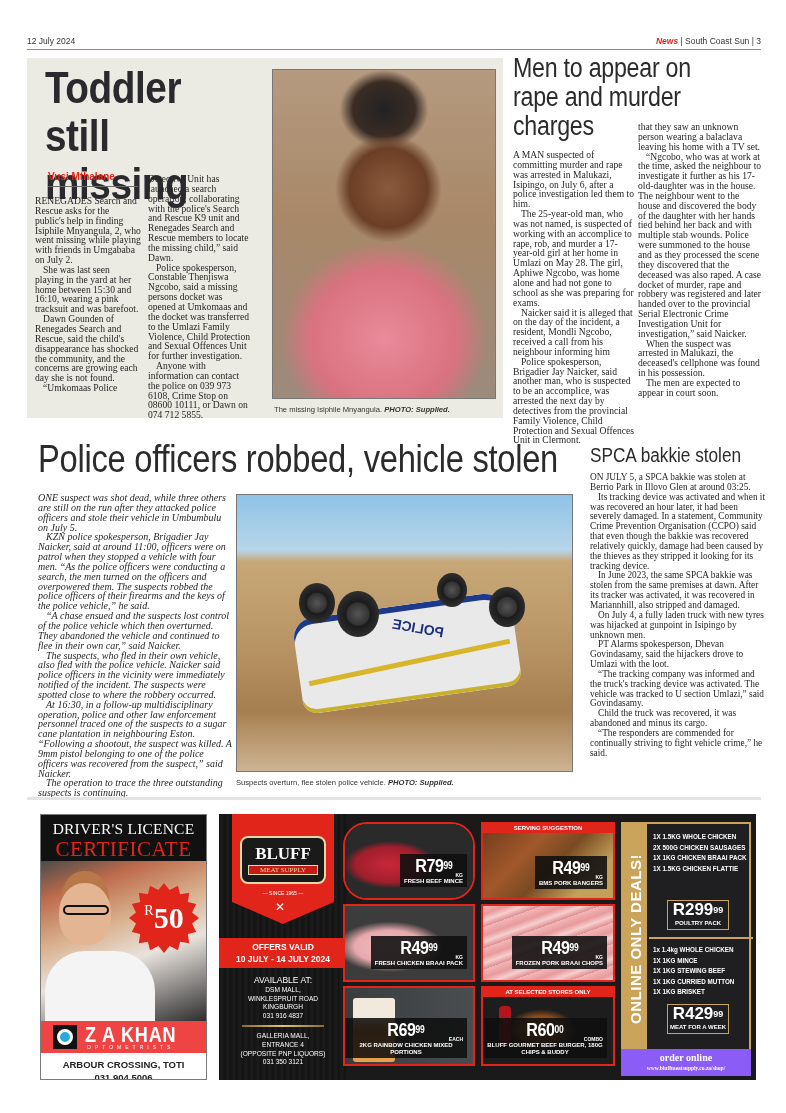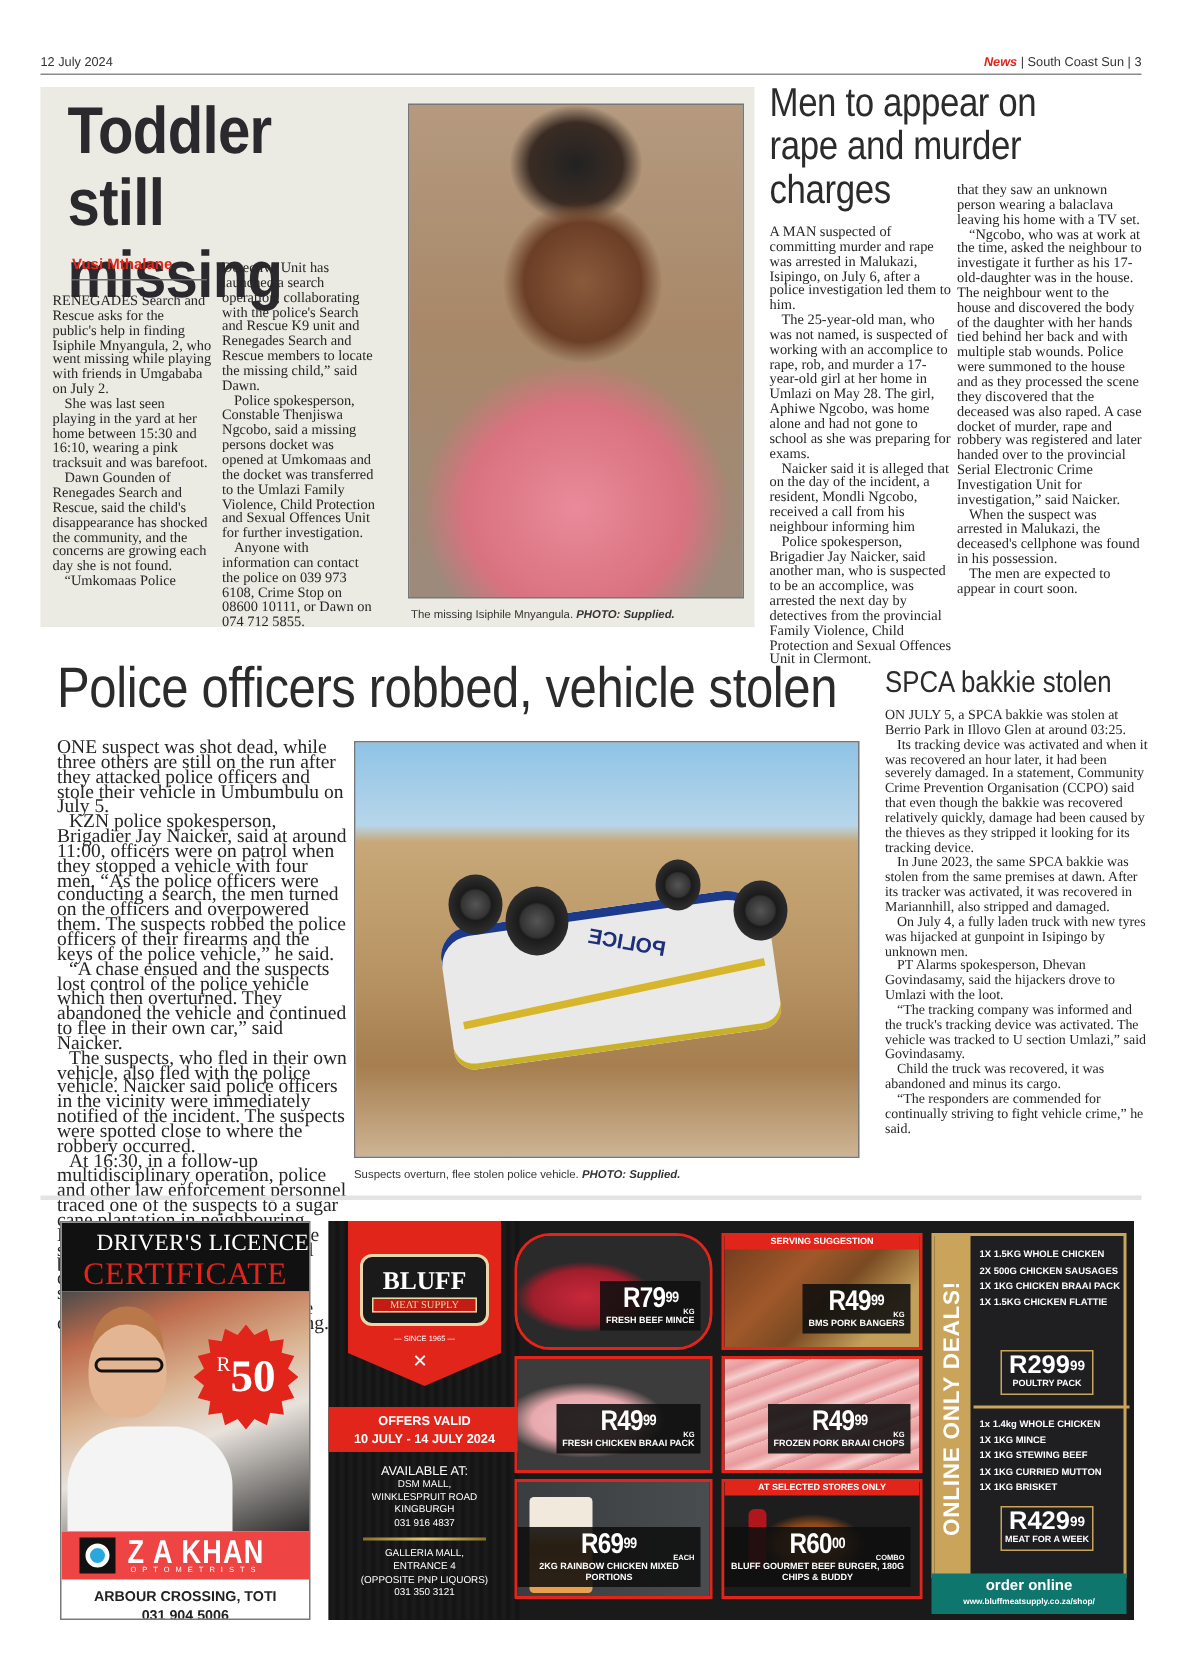--- a/index.html
+++ b/index.html
@@ -29,39 +29,39 @@
   .caption i { font-weight: bold; text-align: right; }
   .toddler-caption { left: 247px; top: 347px; }
 
   
   .men-title { position: absolute; left: 513px; top: 54px; width: 260px; font-family: "Liberation Sans", sans-serif; font-size: 27px; line-height: 29px; color: #2b2b2b; transform: scaleX(0.86); transform-origin: left top; letter-spacing: -0.3px; }
   .men-col1 { left: 513px; top: 122px; width: 122px; margin-top: 28px; }
   .men-col2 { left: 638px; top: 122px; width: 124px; }
 
   
   .police-title { position: absolute; left: 38px; top: 437px; width: 560px; font-family: "Liberation Sans", sans-serif; font-size: 38px; line-height: 44px; color: #2b2b2b; transform: scaleX(0.86); transform-origin: left top; letter-spacing: -0.3px; white-space: nowrap; }
-  .police-col { left: 38px; top: 493px; width: 195px; font-size: 13px; }
+  .police-col { left: 38px; top: 493px; width: 195px; font-size: 10px; font-style: italic; }
   .car-photo { position: absolute; left: 236px; top: 494px; width: 337px; height: 278px; border: 1px solid #777;
     background: linear-gradient(180deg, #8fc3e6 0%, #b7d6ea 20%, #c8a878 24%, #b89464 55%, #a67e4f 78%, #cdb494 100%); overflow: hidden; }
   .car-body { position: absolute; left: 60px; top: 110px; width: 220px; height: 95px; background: #e9e9ea; border-radius: 20px 30px 14px 14px; transform: rotate(-8deg); box-shadow: 0 6px 0 #1d3a8a inset, 0 -4px 0 #c9b02b inset; }
   .car-stripe { position: absolute; left: 70px; top: 165px; width: 205px; height: 5px; background: #d7b62b; transform: rotate(-12deg); }
   .car-text { position: absolute; left: 155px; top: 125px; font-family: "Liberation Sans", sans-serif; font-weight: bold; font-size: 14px; color: #1d2f7a; transform: rotate(180deg) scaleY(-1) rotate(-10deg); }
   .wheel { position: absolute; width: 36px; height: 40px; border-radius: 50%; background: radial-gradient(circle, #555 0%, #333 35%, #1b1b1b 40%, #2d2d2d 70%, #111 100%); }
   .car-caption { left: 236px; top: 778px; }
 
   
   .spca-title { position: absolute; left: 590px; top: 443px; width: 200px; font-family: "Liberation Sans", sans-serif; font-size: 20px; line-height: 24px; color: #2b2b2b; transform: scaleX(0.86); transform-origin: left top; }
   .spca-col { left: 590px; top: 473px; width: 176px; font-size: 9.3px; }
 
   .rule { position: absolute; left: 27px; top: 797px; width: 734px; height: 3px; background: #e4e4e4; }
 
   
   .ad-khan { position: absolute; left: 40px; top: 814px; width: 167px; height: 266px; border: 1px solid #7a7a7a; background: #fff; overflow: hidden; }
   .khan-head { height: 46px; background: #111; text-align: center; font-family: "Liberation Serif", serif; }
-  .khan-head .l1 { color: #fff; font-size: 15.5px; line-height: 19px; padding-top: 4px; letter-spacing: 0.2px; text-align: right; }
+  .khan-head .l1 { color: #fff; font-size: 15.5px; line-height: 19px; padding-top: 4px; letter-spacing: 0.2px; }
   .khan-head .l2 { color: #e1251b; font-size: 21px; line-height: 22px; letter-spacing: 0.5px; }
   .khan-photo { position: relative; height: 160px; background: linear-gradient(160deg, #4b4b4b 0%, #bd6b4c 18%, #d9b18e 40%, #e8e2dc 60%, #2d2d2d 100%); }
   .khan-face { position: absolute; left: 18px; top: 22px; width: 52px; height: 62px; border-radius: 48% 48% 44% 44%; background: #e3b592; box-shadow: 0 -14px 0 -2px #b8784a; }
   .khan-glasses { position: absolute; left: 22px; top: 44px; width: 46px; height: 10px; border: 2px solid #111; border-radius: 6px; }
   .khan-shirt { position: absolute; left: 4px; top: 90px; width: 110px; height: 70px; background: #f4f4f4; border-radius: 40px 40px 0 0; }
   .khan-burst { position: absolute; left: 88px; top: 22px; width: 70px; height: 70px; background: #e1251b; clip-path: polygon(50% 0%,58% 10%,70% 4%,73% 16%,86% 14%,84% 27%,96% 30%,90% 42%,100% 50%,90% 58%,96% 70%,84% 73%,86% 86%,73% 84%,70% 96%,58% 90%,50% 100%,42% 90%,30% 96%,27% 84%,14% 86%,16% 73%,4% 70%,10% 58%,0% 50%,10% 42%,4% 30%,16% 27%,14% 14%,27% 16%,30% 4%,42% 10%); display: flex; align-items: center; justify-content: center; color: #fff; font-family: "Liberation Serif", serif; }
   .khan-burst .r { font-size: 14px; align-self: flex-start; margin-top: 20px; }
   .khan-burst .v { font-size: 30px; font-weight: bold; }
   .khan-brand { height: 32px; background: #ef4444; position: relative; }
   .khan-eye { position: absolute; left: 12px; top: 4px; width: 24px; height: 24px; background: #111; display: flex; align-items: center; justify-content: center; }
@@ -96,21 +96,21 @@
 
   .online { position: absolute; left: 402px; top: 8px; width: 130px; height: 230px; border: 2px solid #c9a45a; background: #1f1f22; }
   .online-strip { position: absolute; left: 0; top: 0; width: 24px; height: 100%; background: #c9a45a; }
   .online-strip span { position: absolute; left: 12px; top: 115px; transform: translate(-50%,-50%) rotate(-90deg); white-space: nowrap; font-family: "Liberation Sans", sans-serif; font-weight: bold; font-size: 15px; color: #fff; letter-spacing: 0.5px; }
   .pack { position: absolute; left: 30px; width: 94px; font-family: "Liberation Sans", sans-serif; font-weight: bold; color: #fff; font-size: 6.3px; line-height: 10.5px; }
   .pack-price { position: absolute; left: 44px; width: 62px; border: 1.5px solid #c9a45a; text-align: center; font-family: "Liberation Sans", sans-serif; font-weight: bold; color: #fff; }
   .pack-price .amt { font-size: 17px; line-height: 18px; }
   .pack-price .amt sup { font-size: 9px; vertical-align: top; }
   .pack-price .lbl { font-size: 6px; line-height: 8px; padding-bottom: 2px; }
   .pack-divider { position: absolute; left: 26px; top: 113px; width: 104px; height: 2px; background: #c9a45a; }
-  .order { position: absolute; left: 402px; top: 235px; width: 130px; height: 27px; background: #0f766e; text-align: center; font-family: Liberation Sans, sans-serif; font-weight: bold; color: #fff; }
+  .order { position: absolute; left: 402px; top: 235px; width: 130px; height: 27px; background: #8b5cf6; text-align: center; font-family: Liberation Serif, serif; font-weight: bold; color: #fff; }
   .order .o1 { font-size: 10px; line-height: 13px; padding-top: 2px; }
   .order .o2 { font-size: 5.5px; line-height: 8px; }
 </style>
 </head>
 <body>
 
 <div class="folio">
   <span class="date">12 July 2024</span>
   <span class="right"><span class="sec">News</span><span> | South Coast Sun | 3</span></span>
 </div>

